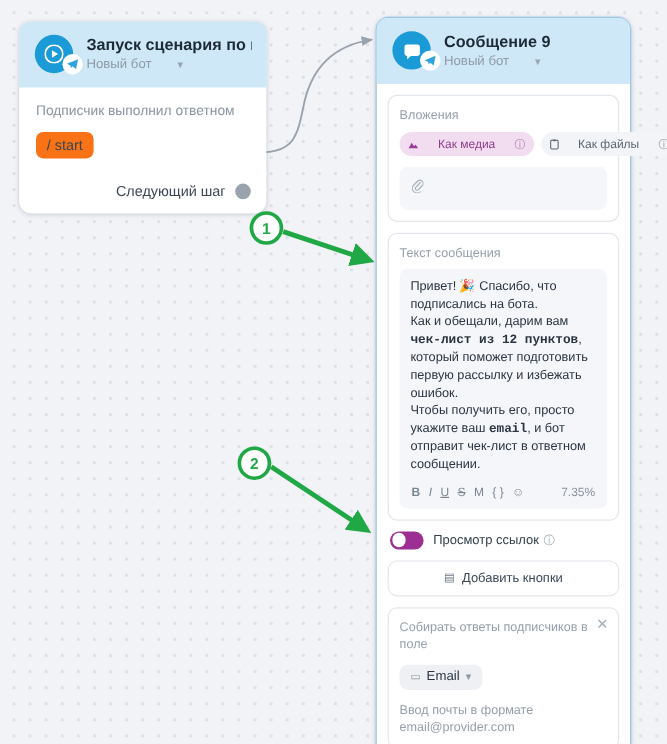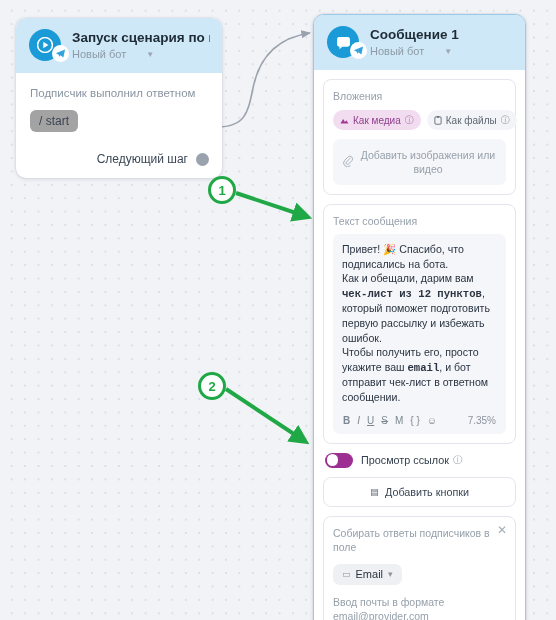--- a/index.html
+++ b/index.html
@@ -62,21 +62,21 @@
   }
   .caret { font-size: 8px; color: #9aa6b2; line-height: 1; }
 
   
   #card-trigger { left: 16px; top: 18px; width: 206px; }
   #card-trigger .card-header { background: #cfe8f7; }
   .trig-body { padding: 13px 14px 10px 14px; }
   .trig-label { font-size: 11.5px; color: #8a95a1; line-height: 15px; }
   .cmd-chip {
     display: inline-block; margin-top: 9px;
-    background: #a3a3a3; color: #3a4450;
+    background: #f97316; color: #3a4450;
     font-size: 12px; border-radius: 6px; padding: 4px 9px;
   }
   .nextstep-row {
     display: flex; align-items: center; justify-content: flex-end;
     gap: 8px; padding: 10px 13px 12px 14px;
   }
   .nextstep-label { font-size: 12px; color: #3b4755; }
   .nextstep-dot {
     width: 13px; height: 13px; border-radius: 50%;
     background: #9aa3ad; flex: none;
@@ -96,21 +96,21 @@
     border-radius: 8px;
     background: #fff;
     padding: 9px 9px 9px 9px;
     margin-bottom: 9px;
   }
   .panel-label { font-size: 10.5px; color: #96a0ab; line-height: 14px; }
 
   
   .chip-row { display: flex; gap: 6px; margin-top: 7px; }
   .chip {
-    display: flex; align-items: center; gap: 4px;
+    display: flex; align-items: center; gap: 16px;
     font-size: 10px; border-radius: 11px;
     padding: 3.5px 7px; white-space: nowrap;
   }
   .chip.active { background: #f2dcef; color: #8e3f8c; }
   .chip.inactive { background: #f3f4f7; color: #5d6773; text-align: center; }
   .chip .info { opacity: .65; font-size: 9px; }
   .dropzone {
     margin-top: 9px; background: #f5f6f9; border-radius: 7px;
     padding: 9px 10px; display: flex; align-items: center; gap: 7px;
   }
@@ -260,21 +260,21 @@
             <path d="M4.6 13.2 L4.6 16.2 L8.2 13.2 Z" fill="#ffffff"></path>
           </svg>
         </div>
         <div class="tg-badge">
           <svg width="11" height="11" viewBox="0 0 12 12" aria-hidden="true">
             <path d="M1 5.6 L11 1.6 L9.1 10.4 L5.9 7.9 L4.4 9.6 L4.2 7.3 Z" fill="#2fa3dd"></path>
           </svg>
         </div>
       </div>
       <div class="hdr-texts">
-        <div class="hdr-title">Сообщение 1</div>
+        <div class="hdr-title">Сообщение 9</div>
         <div class="hdr-sub">
           <span>Новый бот</span>
           <span class="caret">▼</span>
         </div>
       </div>
     </div>
 
     <div class="msg-body">
 
       <div class="panel">
@@ -295,21 +295,20 @@
             <span>Как файлы</span>
             <span class="info">ⓘ</span>
           </div>
         </div>
         <div class="dropzone">
           <span class="clip-icon">
             <svg width="10" height="12" viewBox="0 0 10 12" aria-hidden="true">
               <path d="M7.3 3.1 L3.4 7.1 a1.5 1.5 0 0 0 2.1 2.1 L9 5.6 a2.7 2.7 0 0 0 -3.8 -3.8 L1.6 5.4 a3.9 3.9 0 0 0 5.5 5.5" fill="none" stroke="#aab3bd" stroke-width="1" stroke-linecap="round"></path>
             </svg>
           </span>
-          <span class="dropzone-text">Добавить изображения или видео</span>
         </div>
       </div>
 
       <div class="panel">
         <div class="panel-label">Текст сообщения</div>
         <div class="msg-text-area">
           <div class="msg-text">Привет! 🎉 Спасибо, что подписались на бота.
 Как и обещали, дарим вам <b>чек-лист из 12 пунктов</b>, который поможет подготовить первую рассылку и избежать ошибок.
 Чтобы получить его, просто укажите ваш <b>email</b>, и бот отправит чек-лист в ответном сообщении.</div>
           <div class="fmt-bar">

